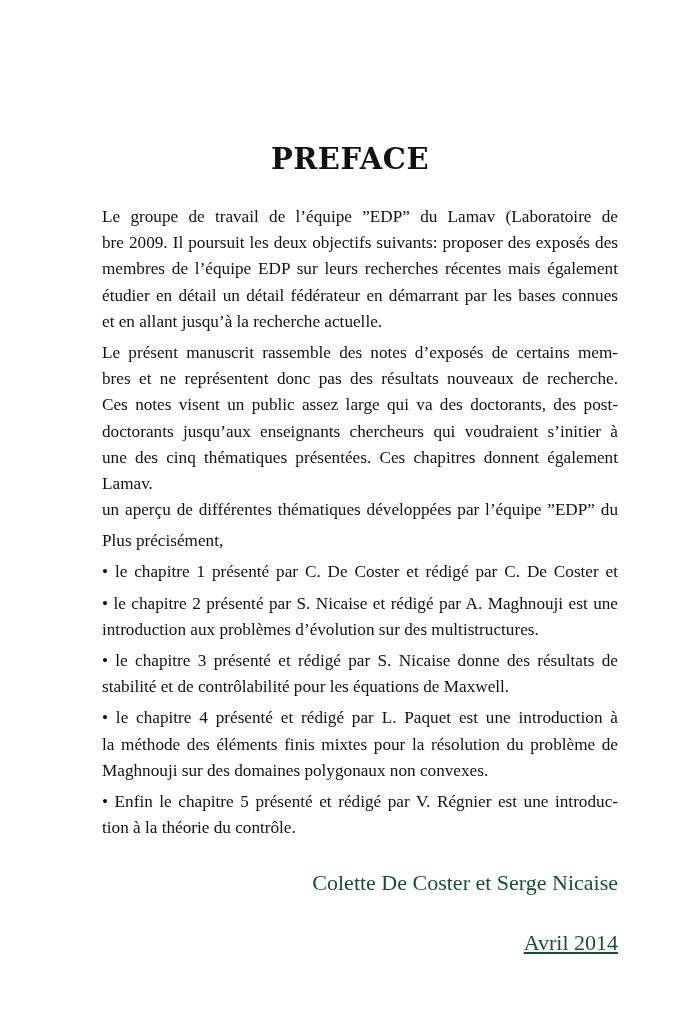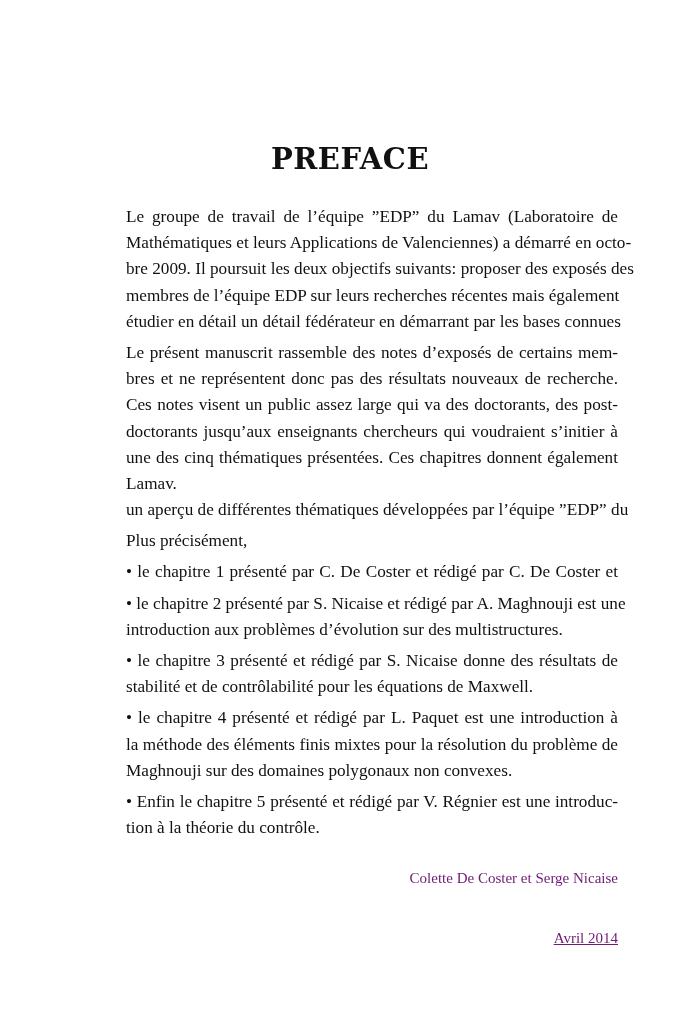--- a/index.html
+++ b/index.html
@@ -3,38 +3,38 @@
 <meta charset="utf-8">
 <style>
   html, body { margin: 0; padding: 0; background: #ffffff; }
   body { width: 700px; height: 1028px; position: relative; overflow: hidden;
          font-family: "DejaVu Serif", "Liberation Serif", serif; color: #111; }
   .page { position: absolute; left: 0; top: 4px; width: 700px; height: 1028px; background: #fff; }
   .title { position: absolute; top: 138px; left: 0; width: 700px; text-align: center;
            font-family: "DejaVu Serif", serif; font-weight: bold; font-size: 29px; letter-spacing: 0.5px; color: #111; }
   .body { position: absolute; left: 102px; width: 516px; font-family: "Liberation Serif", serif;
           font-size: 17.2px; color: #111; }
-  .line { height: 26.2px; line-height: 26.2px; white-space: nowrap; margin-left: 24px; }
+  .line { height: 26.2px; line-height: 26.2px; white-space: nowrap; }
   .j { text-align: justify; text-align-last: justify; }
   .para { margin-bottom: 5px; }
-  .sig { position: absolute; right: 82px; font-family: "Liberation Serif", serif; font-size: 15px; color: #701a75; }
+  .sig { position: absolute; right: 82px; font-family: "Liberation Serif", serif; font-size: 22px; color: #14532d; }
 </style>
 </head>
 <body>
 
 <div class="page">
   <div class="title">PREFACE</div>
 
   <div class="body" style="top:200px;">
     <div class="para">
       <div class="line j">Le groupe de travail de l’équipe ”EDP” du Lamav (Laboratoire de</div>
-      <div class="line j">Mathématiques et leurs Applications de Valenciennes) a démarré en octo-</div>
       <div class="line j">bre 2009. Il poursuit les deux objectifs suivants: proposer des exposés des</div>
       <div class="line j">membres de l’équipe EDP sur leurs recherches récentes mais également</div>
       <div class="line j">étudier en détail un détail fédérateur en démarrant par les bases connues</div>
+      <div class="line">et en allant jusqu’à la recherche actuelle.</div>
     </div>
 
     <div class="para">
       <div class="line j">Le présent manuscrit rassemble des notes d’exposés de certains mem-</div>
       <div class="line j">bres et ne représentent donc pas des résultats nouveaux de recherche.</div>
       <div class="line j">Ces notes visent un public assez large qui va des doctorants, des post-</div>
       <div class="line j">doctorants jusqu’aux enseignants chercheurs qui voudraient s’initier à</div>
       <div class="line j">une des cinq thématiques présentées. Ces chapitres donnent également</div>
       <div class="line">Lamav.</div>
       <div class="line j">un aperçu de différentes thématiques développées par l’équipe ”EDP” du</div>

